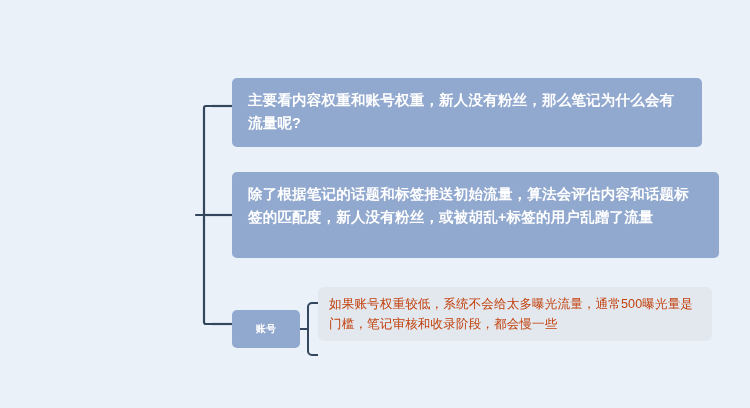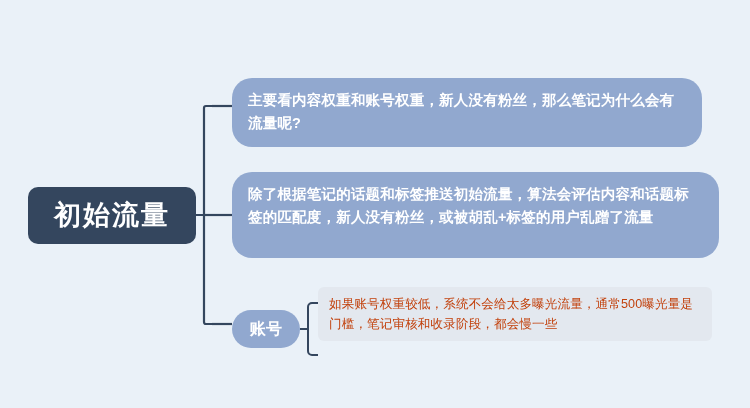--- a/index.html
+++ b/index.html
@@ -46,21 +46,21 @@
   .root-node .label {
     color: #ffffff;
     font-size: 27px;
     font-weight: bold;
     letter-spacing: 2px;
     line-height: 1.1;
   }
   
   .branch-box {
     background: #91a8cf;
-    border-radius: 20px;
+    border-radius: 5px;
     padding: 11px 16px;
     display: block;
   }
   .branch-box .label {
     color: #ffffff;
     font-size: 14.5px;
     font-weight: bold;
     line-height: 1.62;
     letter-spacing: 0.2px;
   }
@@ -80,21 +80,21 @@
     left: 232px;
     top: 310px;
     width: 68px;
     height: 38px;
     padding: 0;
     display: flex;
     align-items: center;
     justify-content: center;
   }
   .branch-3 .label {
-    font-size: 16px;
+    font-size: 10px;
     text-align: center;
   }
   
   .leaf-box {
     background: #e3e8ef;
     border-radius: 6px;
     padding: 7px 11px;
     display: block;
   }
   .leaf-box .label {
@@ -130,23 +130,20 @@
     <path d="M212,106 H232" fill="none" stroke="#34465e" stroke-width="2.2" stroke-linecap="butt"></path>
 
     <path d="M204,215 H232" fill="none" stroke="#34465e" stroke-width="2.2" stroke-linecap="butt"></path>
 
     <path d="M212,324 H232" fill="none" stroke="#34465e" stroke-width="2.2" stroke-linecap="butt"></path>
 
     <path d="M300,329 H308" fill="none" stroke="#34465e" stroke-width="2"></path>
     <path d="M318,303 H312 a4,4 0 0 0 -4,4 V351 a4,4 0 0 0 4,4 H318" fill="none" stroke="#34465e" stroke-width="2" stroke-linejoin="round"></path>
   </svg>
 
-  <div class="node root-node">
-    <span class="label">初始流量</span>
-  </div>
 
   <div class="node branch-box branch-1">
     <span class="label">主要看内容权重和账号权重，新人没有粉丝，那么笔记为什么会有流量呢?</span>
   </div>
 
   <div class="node branch-box branch-2">
     <span class="label">除了根据笔记的话题和标签推送初始流量，算法会评估内容和话题标签的匹配度，新人没有粉丝，或被胡乱+标签的用户乱蹭了流量</span>
   </div>
 
   <div class="node branch-box branch-3">

